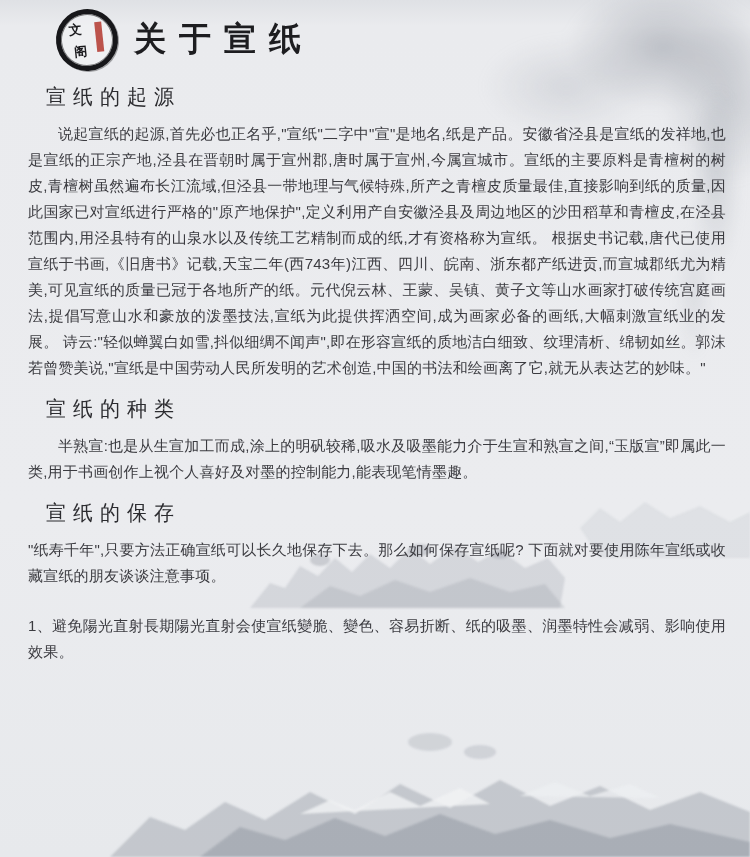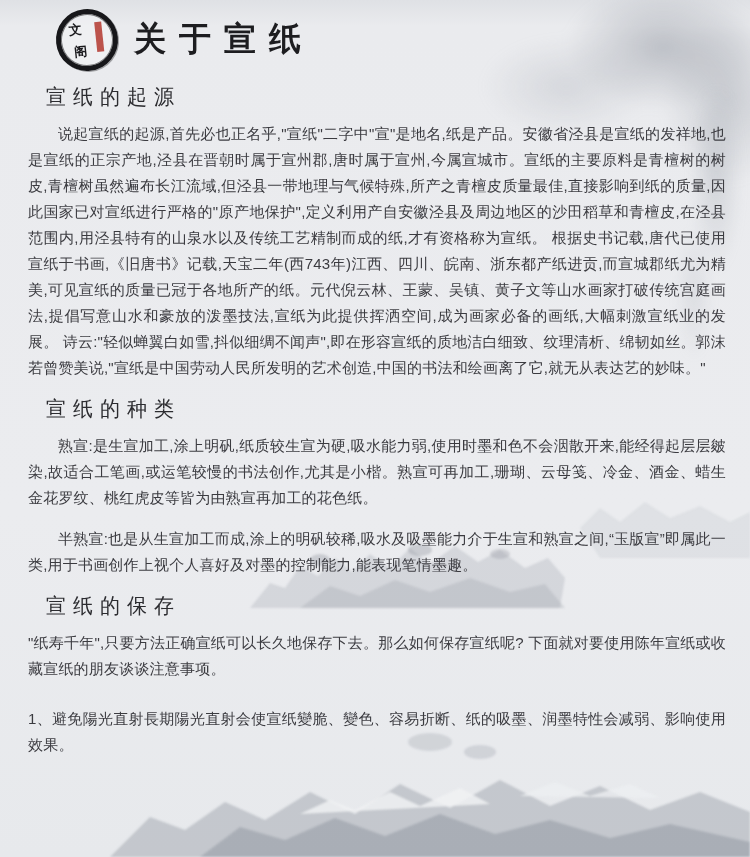--- a/index.html
+++ b/index.html
@@ -107,21 +107,20 @@
       <div id="page-title">关于宣纸</div>
     </div>
 
     <div>
       <div class="section-heading">宣纸的起源</div>
       <div class="para">说起宣纸的起源,首先必也正名乎,"宣纸"二字中"宣"是地名,纸是产品。安徽省泾县是宣纸的发祥地,也是宣纸的正宗产地,泾县在晋朝时属于宣州郡,唐时属于宣州,今属宣城市。宣纸的主要原料是青檀树的树皮,青檀树虽然遍布长江流域,但泾县一带地理与气候特殊,所产之青檀皮质量最佳,直接影响到纸的质量,因此国家已对宣纸进行严格的"原产地保护",定义利用产自安徽泾县及周边地区的沙田稻草和青檀皮,在泾县范围内,用泾县特有的山泉水以及传统工艺精制而成的纸,才有资格称为宣纸。  根据史书记载,唐代已使用宣纸于书画,《旧唐书》记载,天宝二年(西743年)江西、四川、皖南、浙东都产纸进贡,而宣城郡纸尤为精美,可见宣纸的质量已冠于各地所产的纸。元代倪云林、王蒙、吴镇、黄子文等山水画家打破传统宫庭画法,提倡写意山水和豪放的泼墨技法,宣纸为此提供挥洒空间,成为画家必备的画纸,大幅刺激宣纸业的发展。  诗云:"轻似蝉翼白如雪,抖似细绸不闻声",即在形容宣纸的质地洁白细致、纹理清析、绵韧如丝。郭沫若曾赞美说,"宣纸是中国劳动人民所发明的艺术创造,中国的书法和绘画离了它,就无从表达艺的妙味。"</div>
     </div>
 
     <div>
       <div class="section-heading">宣纸的种类</div>
-      <div class="para">熟宣:是生宣加工,涂上明矾,纸质较生宣为硬,吸水能力弱,使用时墨和色不会洇散开来,能经得起层层皴染,故适合工笔画,或运笔较慢的书法创作,尤其是小楷。熟宣可再加工,珊瑚、云母笺、冷金、酒金、蜡生金花罗纹、桃红虎皮等皆为由熟宣再加工的花色纸。</div>
       <div class="para">半熟宣:也是从生宣加工而成,涂上的明矾较稀,吸水及吸墨能力介于生宣和熟宣之间,“玉版宣”即属此一类,用于书画创作上视个人喜好及对墨的控制能力,能表现笔情墨趣。</div>
     </div>
 
     <div>
       <div class="section-heading">宣纸的保存</div>
       <div class="para no-indent">"纸寿千年",只要方法正确宣纸可以长久地保存下去。那么如何保存宣纸呢? 下面就对要使用陈年宣纸或收藏宣纸的朋友谈谈注意事项。</div>
       <div id="storage-list">
         <div class="list-item">1、避免陽光直射長期陽光直射会使宣纸變脆、變色、容易折断、纸的吸墨、润墨特性会减弱、影响使用效果。</div>
 
       </div>

